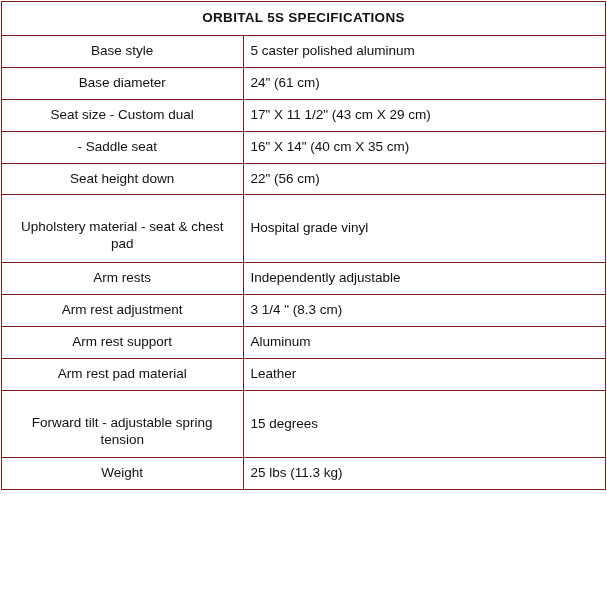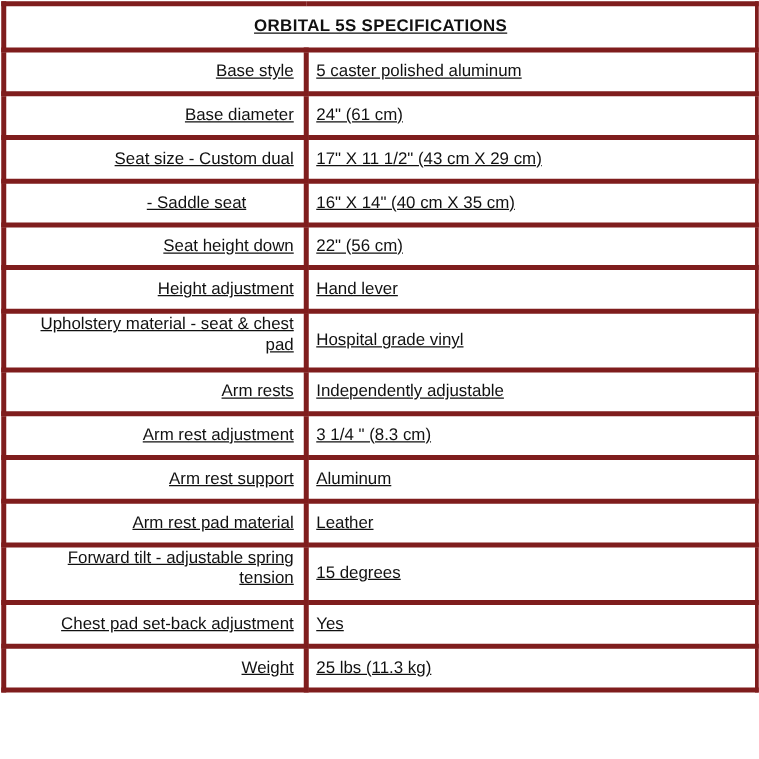--- a/index.html
+++ b/index.html
@@ -21,49 +21,47 @@
     padding: 0;
   }
   table.spec-table {
     border-collapse: collapse;
     width: 605px;
     margin: 1px;
     table-layout: fixed;
     border: 1px solid #1a1a1a;
   }
   table.spec-table td {
-    border: 4px solid #7f1d1d;
+    border: 1px solid #7f1d1d;
     font-size: 13.5px;
     line-height: 1.25;
     color: #111111;
     vertical-align: middle;
-    text-decoration: underline;
   }
   .title-cell {
     text-align: center;
     font-weight: bold;
     font-size: 14.5px;
     letter-spacing: 0.3px;
     padding: 7px 4px 8px 4px;
     height: 18px;
   }
   .label-cell {
     padding: 7px 8px 7px 7px;
-    text-align: right;
+    text-align: center;
     width: 242px;
   }
   .label-cell.indented {
-    text-align: right;
-    padding-right: 46px;
+    padding-right: 18px;
   }
   .value-cell {
     padding: 7px 6px;
   }
   .two-line {
-    padding-top: 0;
+    padding-top: 24px;
     padding-bottom: 9px;
     margin-top: 16px;
   }
 </style>
 </head>
 <body>
 
 <div class="spec-table-wrap">
   <table class="spec-table">
     <colgroup>
@@ -88,24 +86,20 @@
       </tr>
       <tr>
         <td class="label-cell indented">- Saddle seat</td>
         <td class="value-cell">16" X 14"      (40 cm X 35 cm)</td>
       </tr>
       <tr>
         <td class="label-cell">Seat height down</td>
         <td class="value-cell">22"   (56 cm)</td>
       </tr>
       <tr>
-        <td class="label-cell">Height adjustment</td>
-        <td class="value-cell">Hand lever</td>
-      </tr>
-      <tr>
         <td class="label-cell two-line">Upholstery material - seat &amp; chest pad</td>
         <td class="value-cell">Hospital grade vinyl</td>
       </tr>
       <tr>
         <td class="label-cell">Arm rests</td>
         <td class="value-cell">Independently adjustable</td>
       </tr>
       <tr>
         <td class="label-cell">Arm rest adjustment</td>
         <td class="value-cell">3 1/4 "  (8.3 cm)</td>
@@ -116,23 +110,19 @@
       </tr>
       <tr>
         <td class="label-cell">Arm rest pad material</td>
         <td class="value-cell">Leather</td>
       </tr>
       <tr>
         <td class="label-cell two-line">Forward tilt - adjustable spring tension</td>
         <td class="value-cell">15 degrees</td>
       </tr>
       <tr>
-        <td class="label-cell">Chest pad set-back adjustment</td>
-        <td class="value-cell">Yes</td>
-      </tr>
-      <tr>
         <td class="label-cell">Weight</td>
         <td class="value-cell">25 lbs   (11.3 kg)</td>
       </tr>
 
     </tbody>
   </table>
 </div>
 
 </body></html>

